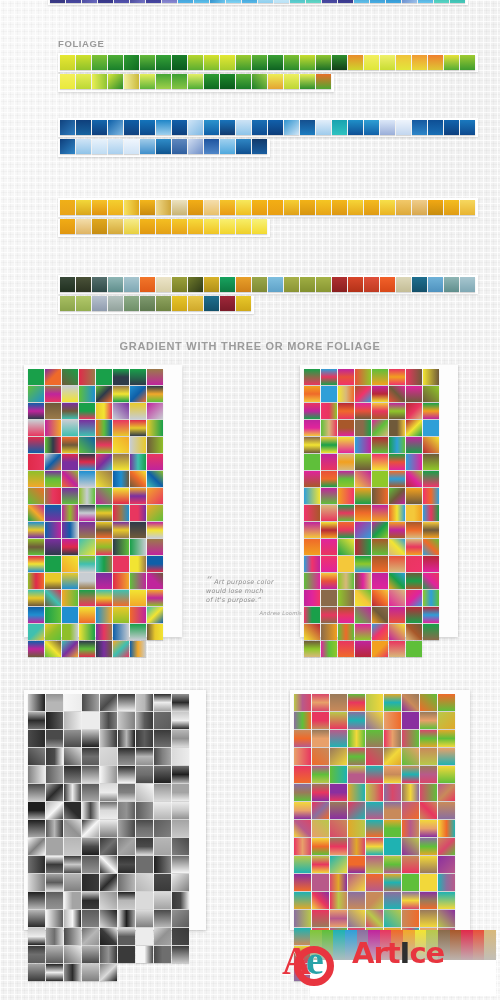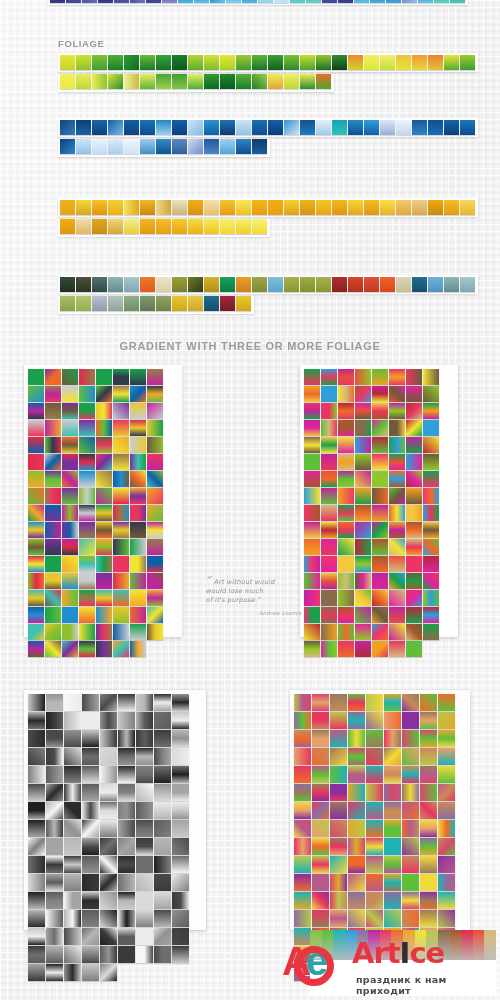--- a/index.html
+++ b/index.html
@@ -73,21 +73,21 @@
   #logo .logo-band{
     position:absolute;left:28px;top:0;right:0;height:34px;
     background:#fff;overflow:hidden;display:flex;
   }
   #logo .logo-band i{flex:1;height:100%;display:block;}
   #logo .logo-white{
     position:absolute;left:28px;top:30px;right:0;bottom:0;background:#fff;
   }
   #logo .ae{
     position:absolute;left:0;top:8px;width:74px;height:50px;
-    font-family:Liberation Sans, sans-serif;font-weight:bold;font-size:40px;
+    font-family:Liberation Serif, serif;font-weight:bold;font-size:40px;
     color:#e8353f;line-height:46px;letter-spacing:-5px;
     text-shadow:0 1px 0 rgba(255,255,255,.8);
   }
   #logo .ae .e{color:#29a3a8;}
   #logo .ae .ring{
     position:absolute;left:12px;top:8px;width:40px;height:40px;
     border:7px solid #e8353f;border-radius:50%;
     border-left-color:#e8353f;border-top-color:#e8353f;
     box-sizing:border-box;
   }
@@ -877,21 +877,21 @@
           <div class="sw" style="background: linear-gradient(45deg, rgb(242, 216, 58), rgb(138, 111, 159)); width: 17px; height: 17px;"></div>
           <div class="sw" style="background: linear-gradient(90deg, rgb(138, 111, 159), rgb(216, 72, 106)); width: 17px; height: 17px;"></div>
           <div class="sw" style="background: linear-gradient(135deg, rgb(31, 178, 178), rgb(138, 47, 159)); width: 17px; height: 17px;"></div>
           <div class="sw" style="background: linear-gradient(0deg, rgb(184, 200, 74), rgb(239, 106, 42)); width: 17px; height: 17px;"></div>
         </div>
       </div>
     </div>
 
   <div class="quote">
     <span class="qmark">“</span>
-    <span>Art without would</span><br>
+    <span>Art purpose color</span><br>
     <span>would lose much</span><br>
     <span>of it's purpose.”</span>
     <span class="attrib">Andrew Loomis</span>
   </div>
 
   <div id="logo">
     <div class="logo-band">
         <i style="background: linear-gradient(rgb(127, 198, 58), rgba(0, 0, 0, 0.25));"></i>
         <i style="background: linear-gradient(rgb(95, 191, 58), rgba(0, 0, 0, 0.25));"></i>
         <i style="background: linear-gradient(rgb(31, 178, 178), rgba(0, 0, 0, 0.25));"></i>
@@ -908,15 +908,14 @@
         <i style="background: linear-gradient(rgb(224, 42, 74), rgba(0, 0, 0, 0.25));"></i>
         <i style="background: linear-gradient(rgb(232, 80, 58), rgba(0, 0, 0, 0.25));"></i>
         <i style="background: linear-gradient(rgb(216, 184, 122), rgba(0, 0, 0, 0.25));"></i>
       </div>
     <div class="logo-white"></div>
     <div class="ae">
       <span class="ring"></span>
       <span>A</span><span class="e">e</span>
     </div>
     <div class="wordmark"><span>Art</span><span class="t">I</span><span>ce</span></div>
-    <div class="tag">праздник к нам приходит</div>
   </div>
 </div>
 
 </body></html>

